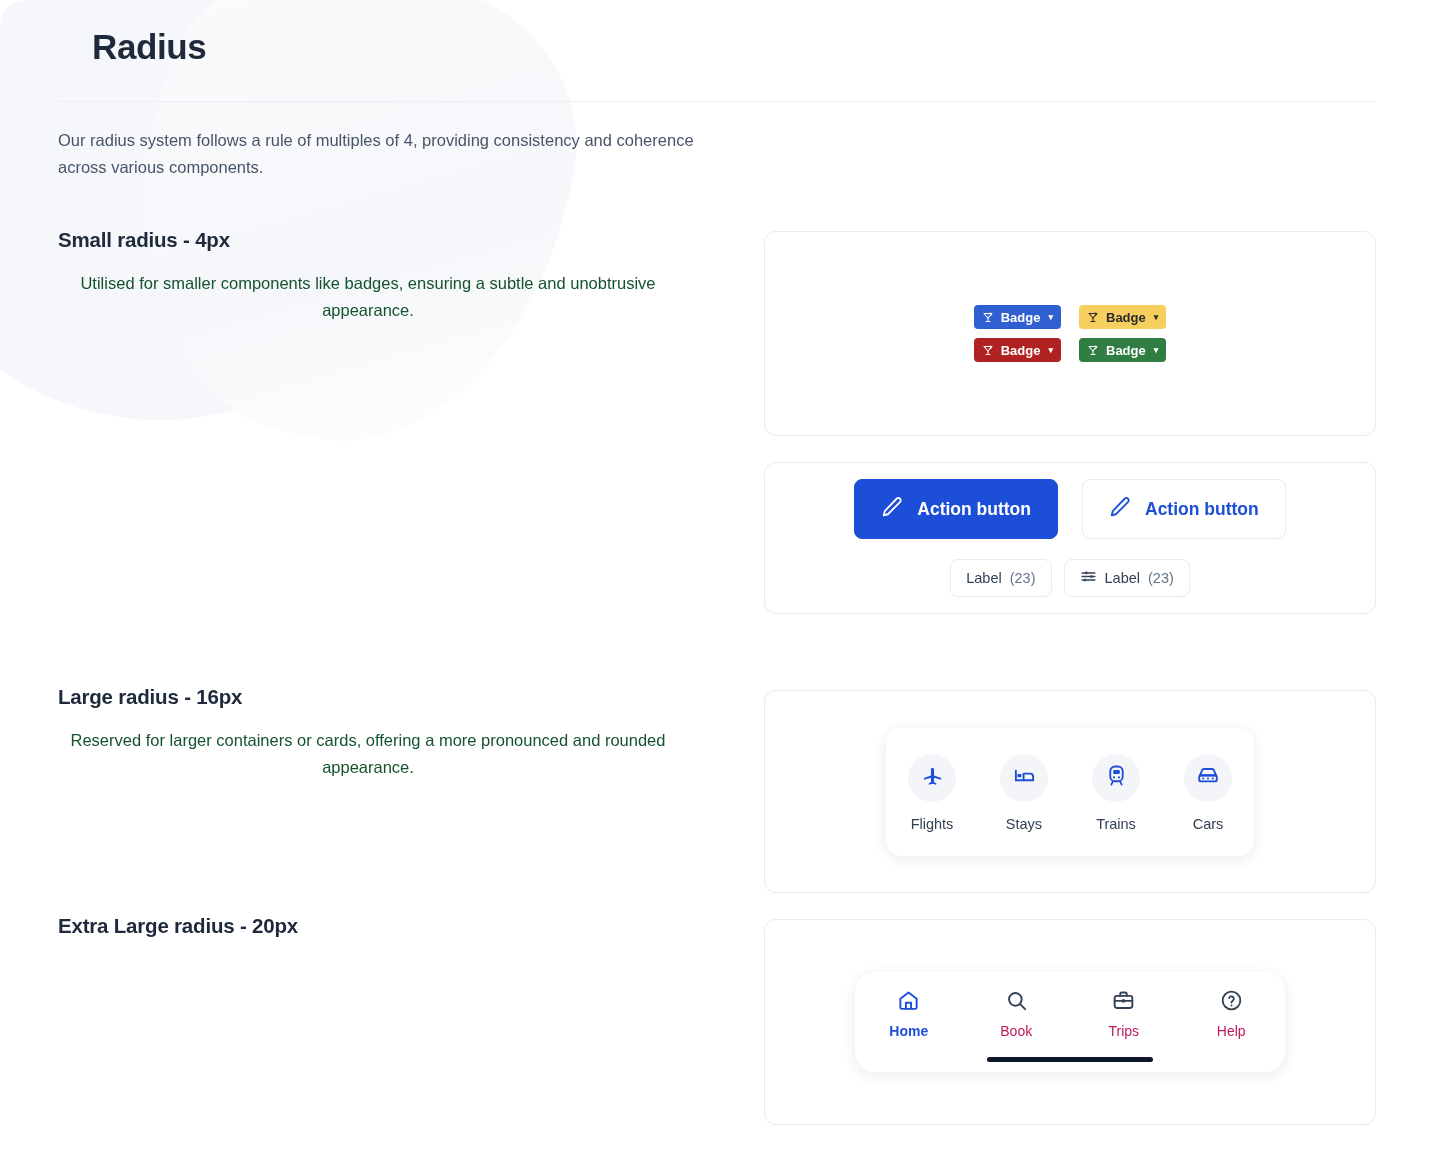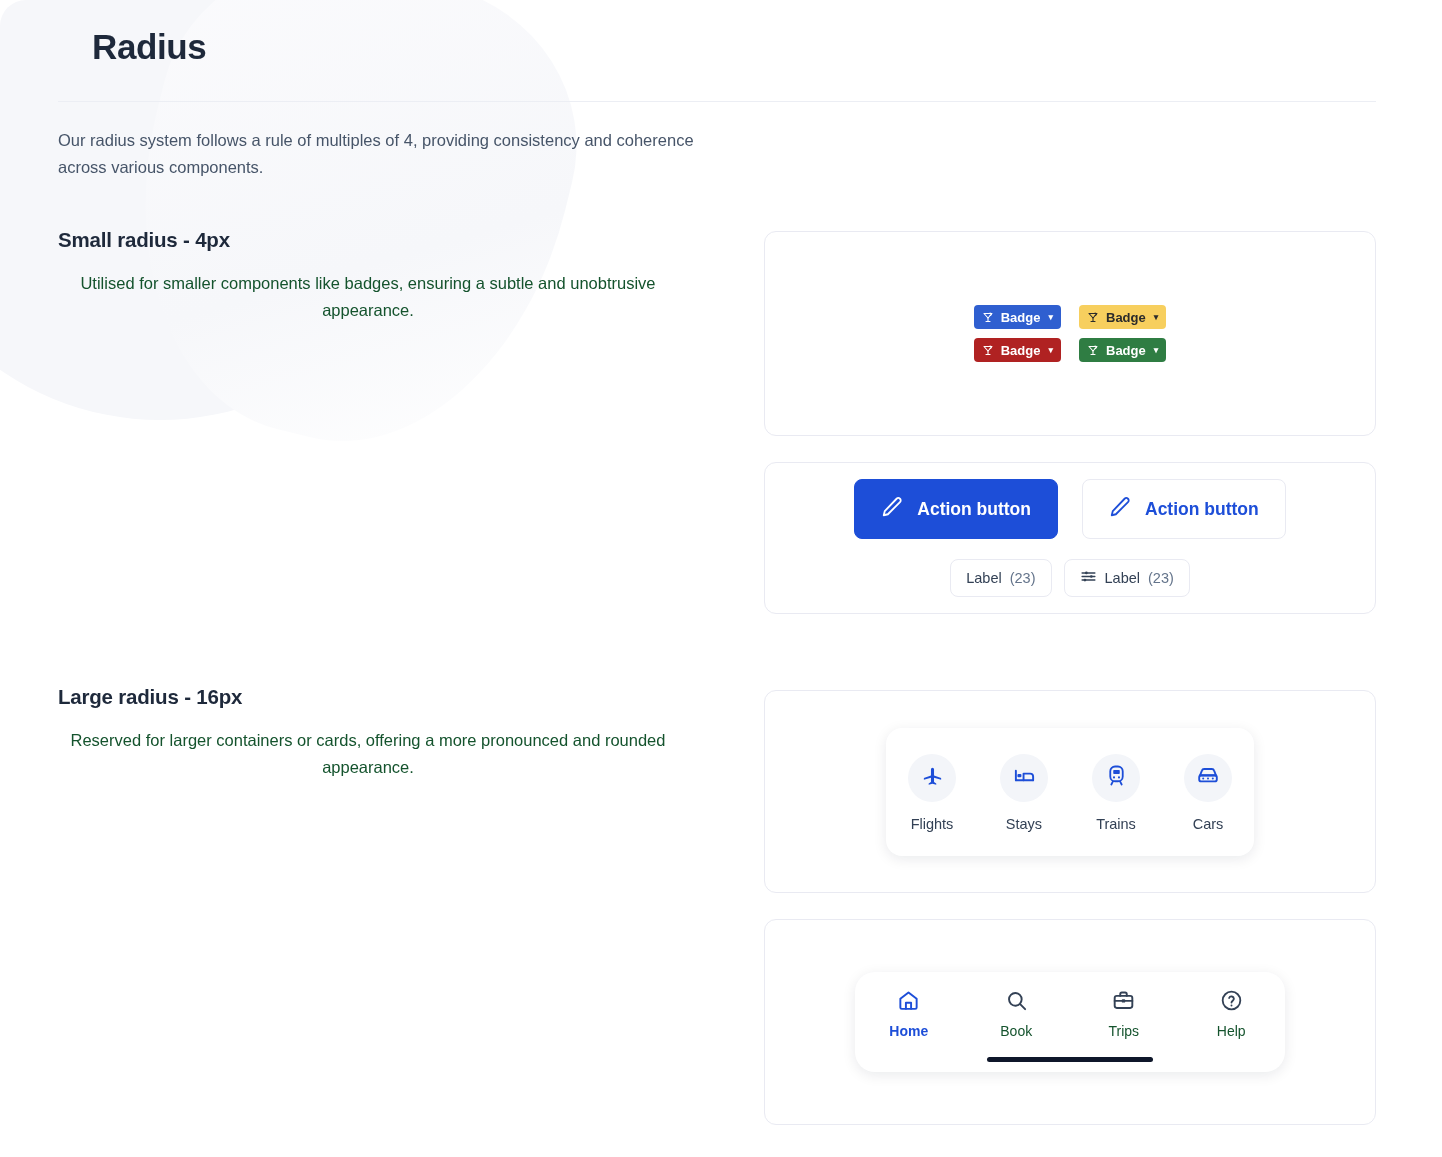--- a/index.html
+++ b/index.html
@@ -216,21 +216,21 @@
     align-items: flex-start;
   }
   .nav-item {
     display: flex;
     flex-direction: column;
     align-items: center;
     gap: 7px;
     cursor: pointer;
     min-width: 66px;
   }
-  .nav-label { font-size: 14px; color: #14532d; }
+  .nav-label { font-size: 14px; color: #be185d; }
   .nav-item.active .nav-label { color: #1d4ed8; font-weight: 700; }
   .home-indicator {
     width: 166px; height: 5px;
     border-radius: 3px;
     background: #0f172a;
     margin: 18px auto 10px;
   }
 </style>
 </head>
 <body>
@@ -429,20 +429,21 @@
             </div>
             <div class="tile-label">Cars</div>
           </div>
 
         </div>
       </div>
     </div>
 
     <div class="row row-xl">
       <div class="row-text">
+        <div class="row-heading">Extra Large radius - 20px</div>
       </div>
 
       <div class="demo-card card-xl">
         <div class="bottom-nav">
           <div class="nav-items">
 
             <div class="nav-item active">
               <span>
                 <svg width="23" height="23" viewBox="0 0 24 24" fill="none" stroke="#1d4ed8" stroke-width="2" stroke-linecap="round" stroke-linejoin="round">
                     <path d="M3.5 10.3 12 3.6l8.5 6.7v9a1.4 1.4 0 0 1-1.4 1.4H4.9a1.4 1.4 0 0 1-1.4-1.4z"></path>

